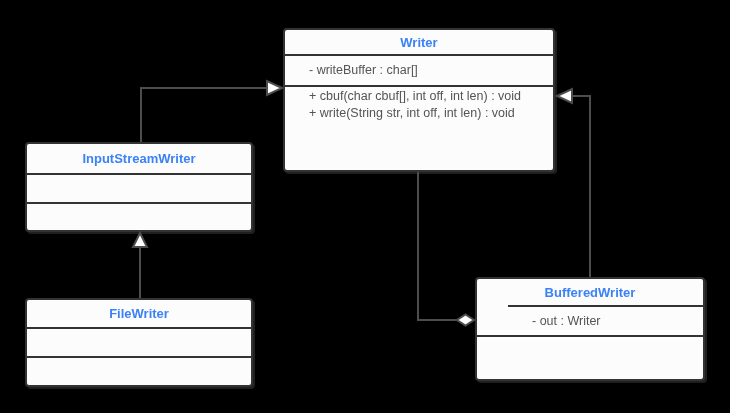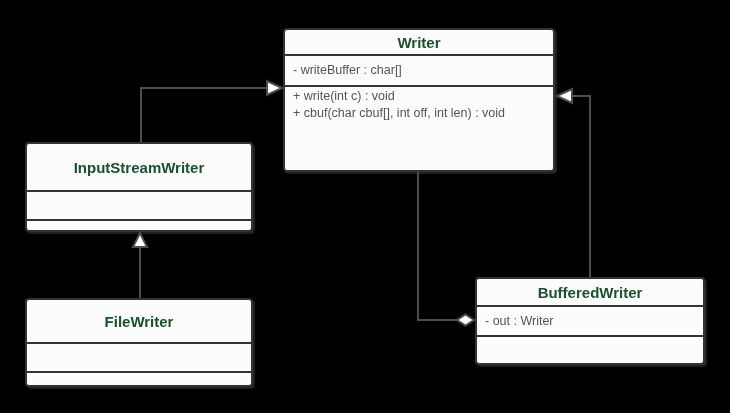--- a/index.html
+++ b/index.html
@@ -21,62 +21,63 @@
     border: 2px solid #333333;
     border-radius: 4px;
     box-sizing: border-box;
     box-shadow: 2px 2px 0 rgba(110,110,110,0.28);
     display: flex;
     flex-direction: column;
     z-index: 1;
   }
   .uml-title {
     font-weight: bold;
-    font-size: 15px;
-    color: #14532d;
+    font-size: 13px;
+    color: #3b82f6;
     display: flex;
     align-items: center;
     justify-content: center;
     flex: 0 0 auto;
   }
   .compartment {
     border-top: 2px solid #333333;
     box-sizing: border-box;
     flex: 0 0 auto;
+    padding-left: 16px;
   }
   .member-line {
     font-size: 12.5px;
     color: #545454;
     padding-left: 8px;
     line-height: 16.6px;
     white-space: nowrap;
   }
   .single-member {
     display: flex;
     align-items: center;
   }
   
   #writer    { left: 283px; top: 28px;  width: 272px; height: 144px; }
   #writer .uml-title { height: 24px; }
   #writer .attrs     { height: 31px; }
   #writer .methods   { flex: 1 1 auto; padding-top: 1px; }
   
   #isw { left: 25px; top: 142px; width: 228px; height: 90px; }
-  #isw .uml-title { height: 46px; }
+  #isw .uml-title { height: 29px; }
   #isw .attrs     { height: 29px; }
   #isw .methods   { flex: 1 1 auto; }
   
   #fw { left: 25px; top: 298px; width: 228px; height: 89px; }
-  #fw .uml-title { height: 42px; }
+  #fw .uml-title { height: 27px; }
   #fw .attrs     { height: 29px; }
   #fw .methods   { flex: 1 1 auto; }
   
-  #bw { left: 475px; top: 277px; width: 230px; height: 88px; }
+  #bw { left: 475px; top: 277px; width: 230px; height: 104px; }
   #bw .uml-title { height: 26px; }
-  #bw .attrs     { height: 30px; }
+  #bw .attrs     { height: 30px; margin-left: 31px; }
   #bw .methods   { flex: 1 1 auto; }
 
   svg.connectors {
     position: absolute;
     left: 0; top: 0;
     z-index: 2;
     pointer-events: none;
   }
   svg.connectors .edge {
     fill: none;
@@ -94,22 +95,22 @@
 <body>
 
 <div class="canvas">
 
   <div class="uml-class" id="writer">
     <div class="uml-title">Writer</div>
     <div class="compartment attrs single-member">
       <div class="member-line">- writeBuffer : char[]</div>
     </div>
     <div class="compartment methods">
-      <div class="member-line">+ write(int c) : void</div>
       <div class="member-line">+ cbuf(char cbuf[], int off, int len) : void</div>
+      <div class="member-line">+ write(String str, int off, int len) : void</div>
     </div>
   </div>
 
   <div class="uml-class" id="isw">
     <div class="uml-title">InputStreamWriter</div>
     <div class="compartment attrs"></div>
     <div class="compartment methods"></div>
   </div>
 
   <div class="uml-class" id="fw">

